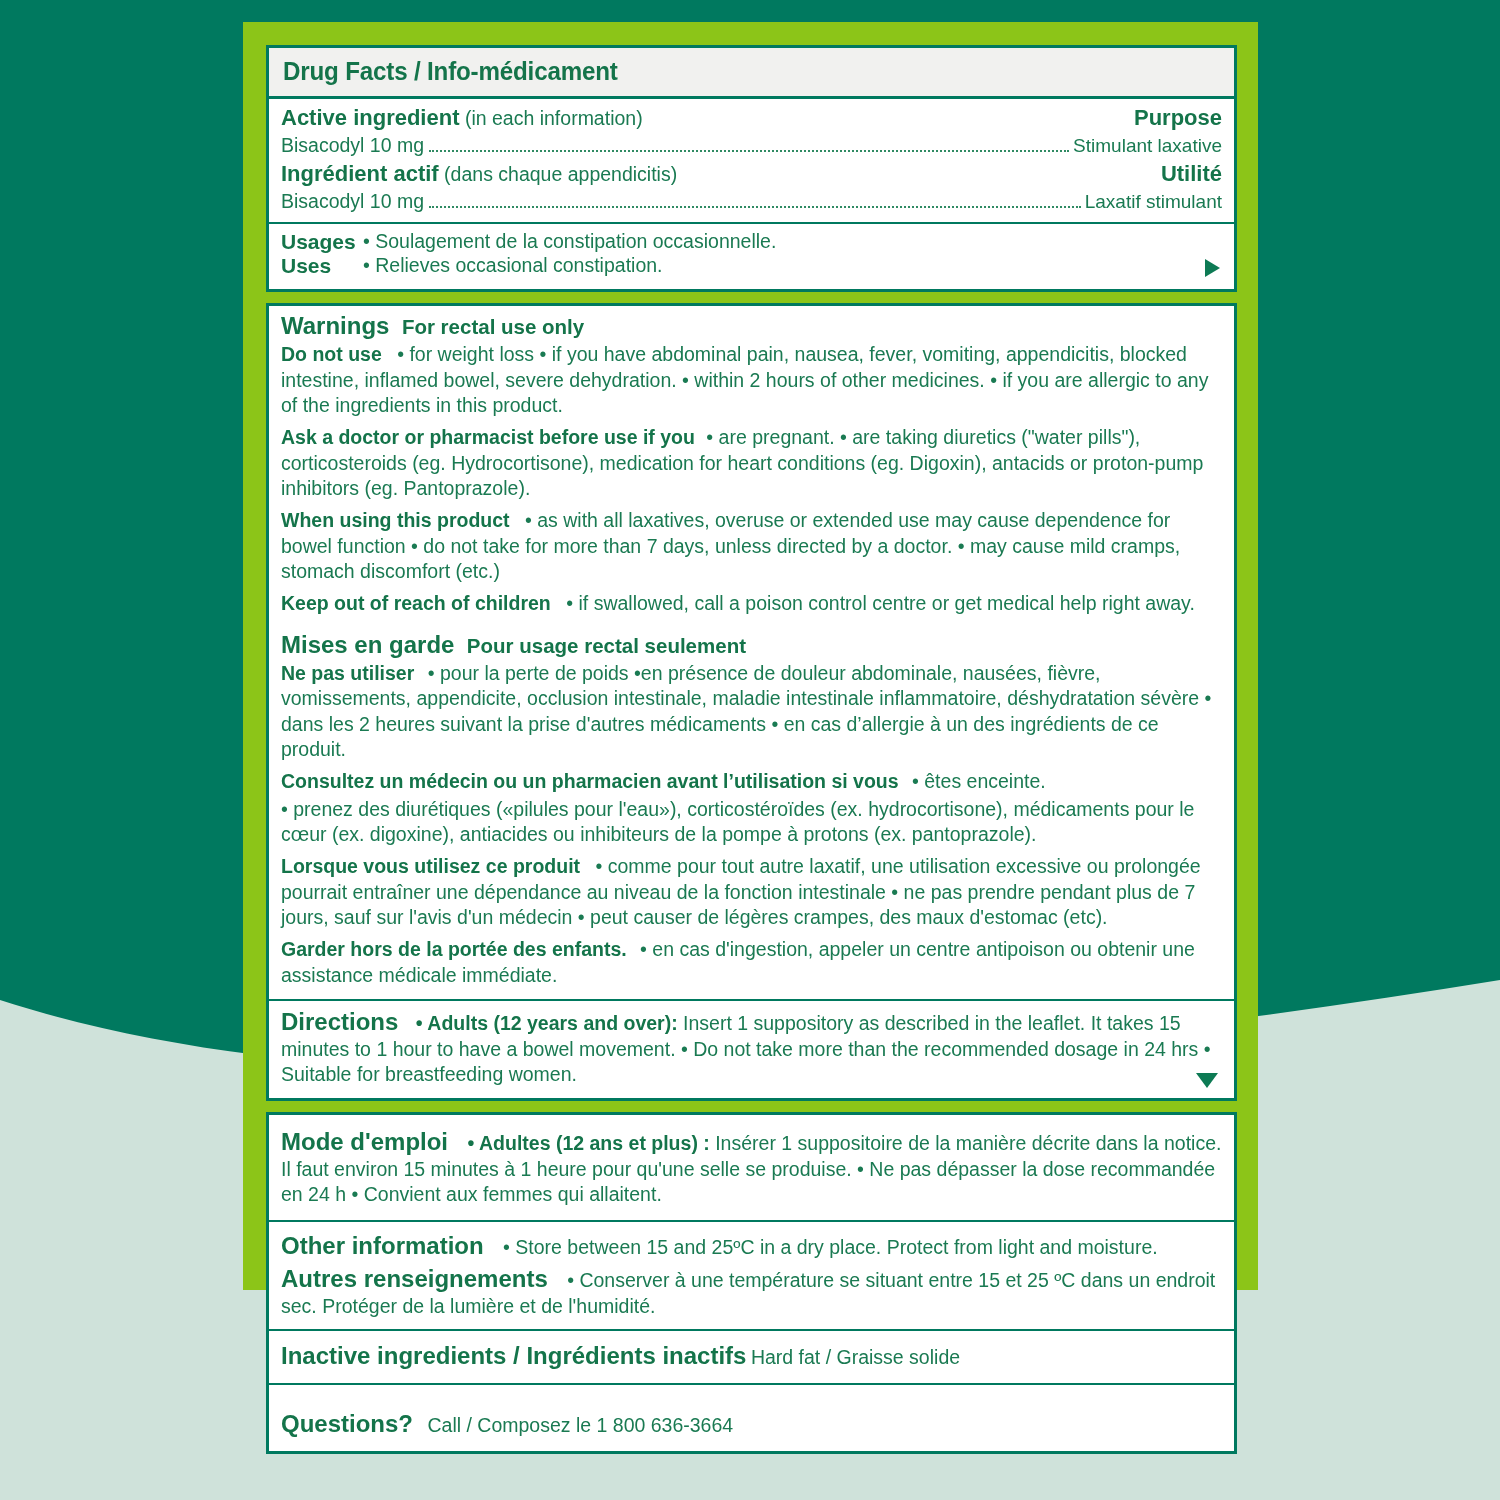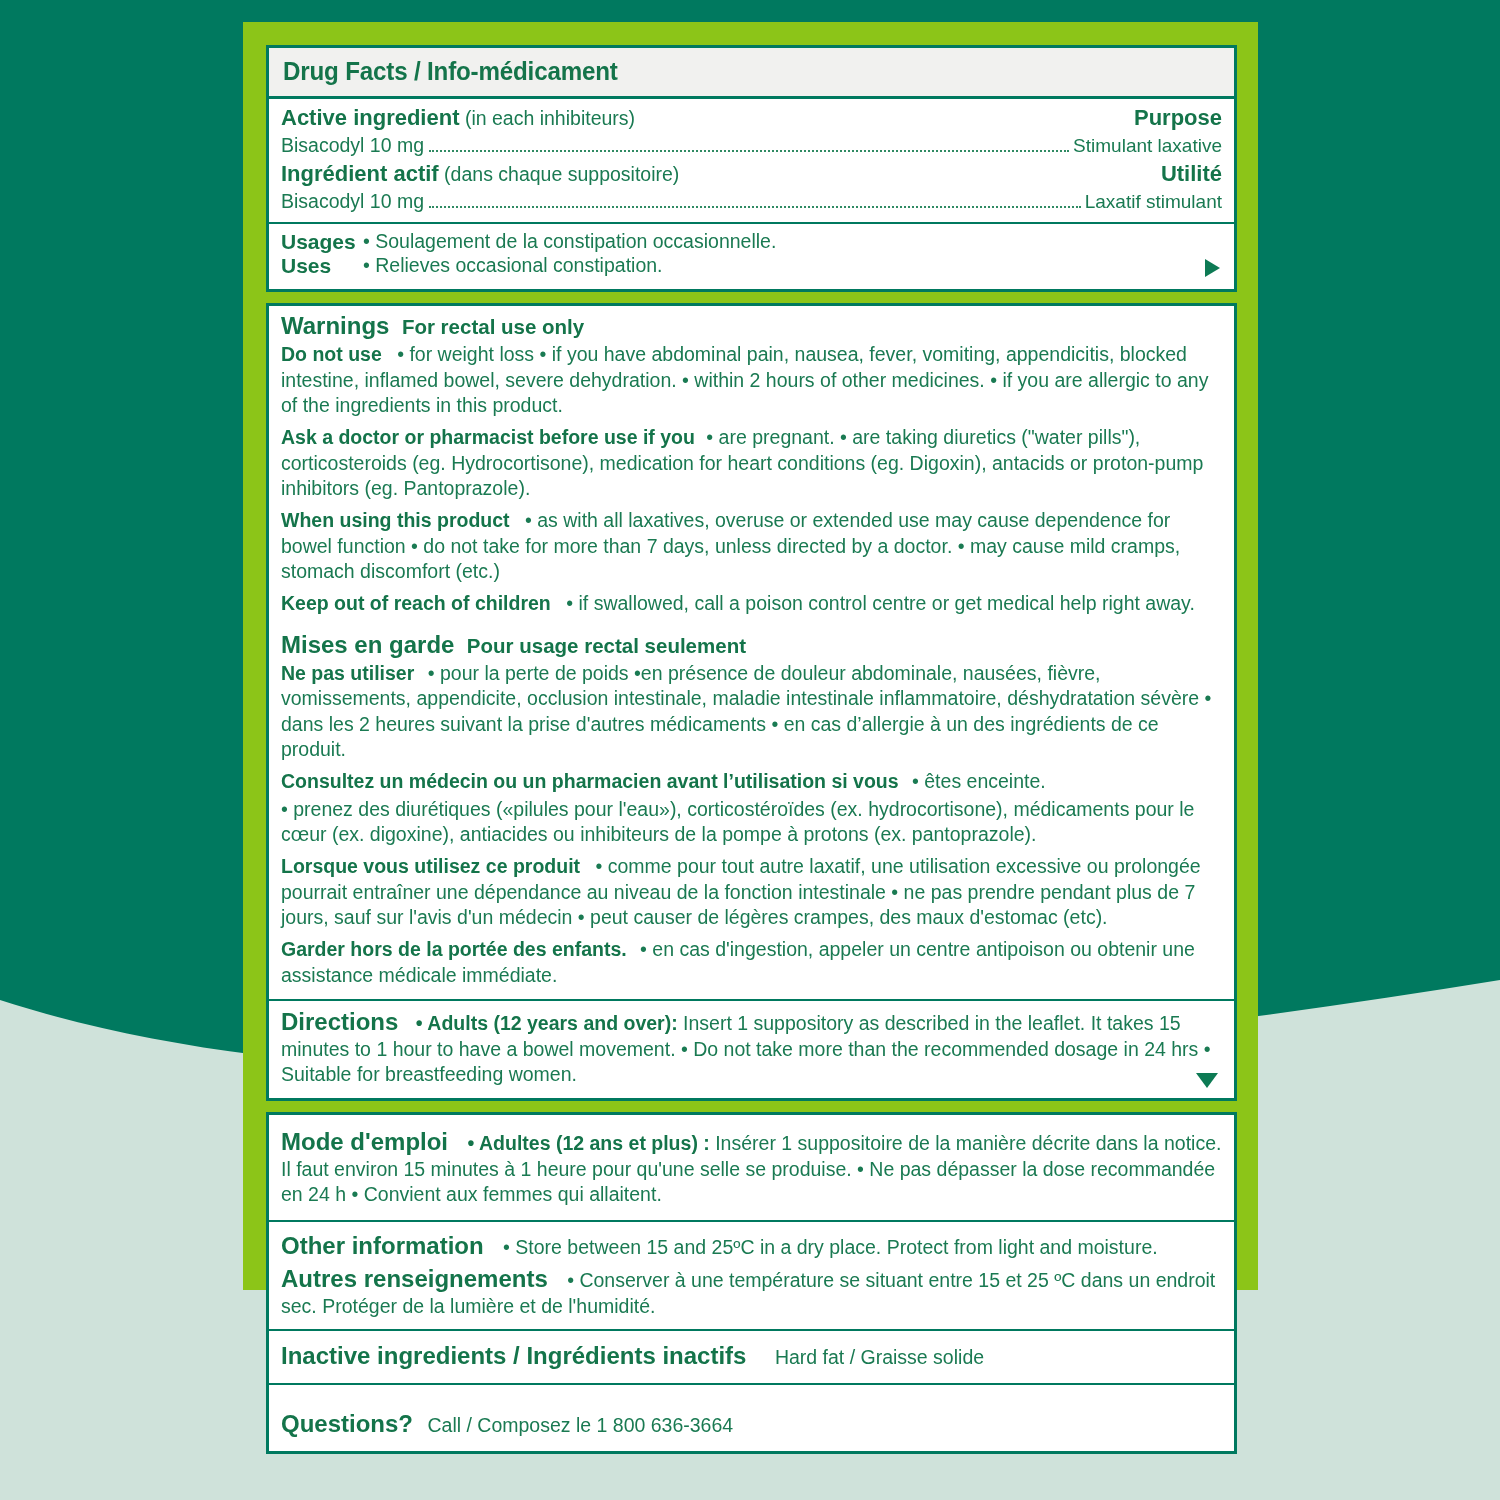--- a/index.html
+++ b/index.html
@@ -69,32 +69,32 @@
 
   <div class="panel">
 
     <div class="title-row">
       <span class="t">Drug Facts / Info-médicament</span>
     </div>
 
     <div class="row first pad">
 
       <div class="ai ai-line">
-        <span class="l"><span class="hdr">Active ingredient</span><span class="txt"> (in each inhibiteurs)</span></span>
+        <span class="l"><span class="hdr">Active ingredient</span><span class="txt"> (in each information)</span></span>
         <span style="flex:1"></span>
         <span class="hdr">Purpose</span>
       </div>
       <div class="ai ai-line">
         <span class="l txt">Bisacodyl 10 mg</span>
         <span class="dots"></span>
         <span class="r">Stimulant laxative</span>
       </div>
 
       <div class="ai ai-line">
-        <span class="l"><span class="hdr">Ingrédient actif</span><span class="txt"> (dans chaque suppositoire)</span></span>
+        <span class="l"><span class="hdr">Ingrédient actif</span><span class="txt"> (dans chaque appendicitis)</span></span>
         <span style="flex:1"></span>
         <span class="hdr">Utilité</span>
       </div>
       <div class="ai ai-line">
         <span class="l txt">Bisacodyl 10 mg</span>
         <span class="dots"></span>
         <span class="r">Laxatif stimulant</span>
       </div>
     </div>
 
@@ -183,21 +183,21 @@
         <span style="margin-left:14px;">• Store between 15 and 25ºC in a dry place. Protect from light and moisture.</span>
       </p>
       <p class="txt" style="margin:2px 0 0 0;">
         <span class="hdr-lg">Autres renseignements</span>
         <span style="margin-left:14px;">• Conserver à une température se situant entre 15 et 25 ºC dans un endroit sec. Protéger de la lumière et de l'humidité.</span>
       </p>
     </div>
 
     <div class="row pad" style="padding-top:11px;padding-bottom:12px;">
       <span class="hdr-lg">Inactive ingredients / Ingrédients inactifs</span>
-      <span class="txt" style="margin-left:24px;">Hard fat / Graisse solide</span>
+      <span class="txt" style="margin-left:0;">Hard fat / Graisse solide</span>
     </div>
 
     <div class="row pad" style="padding-top:25px;padding-bottom:13px;">
       <span class="hdr-lg">Questions?</span>
       <span class="txt" style="margin-left:10px;">Call / Composez le 1 800 636-3664</span>
     </div>
   </div>
 
 </div>
 

